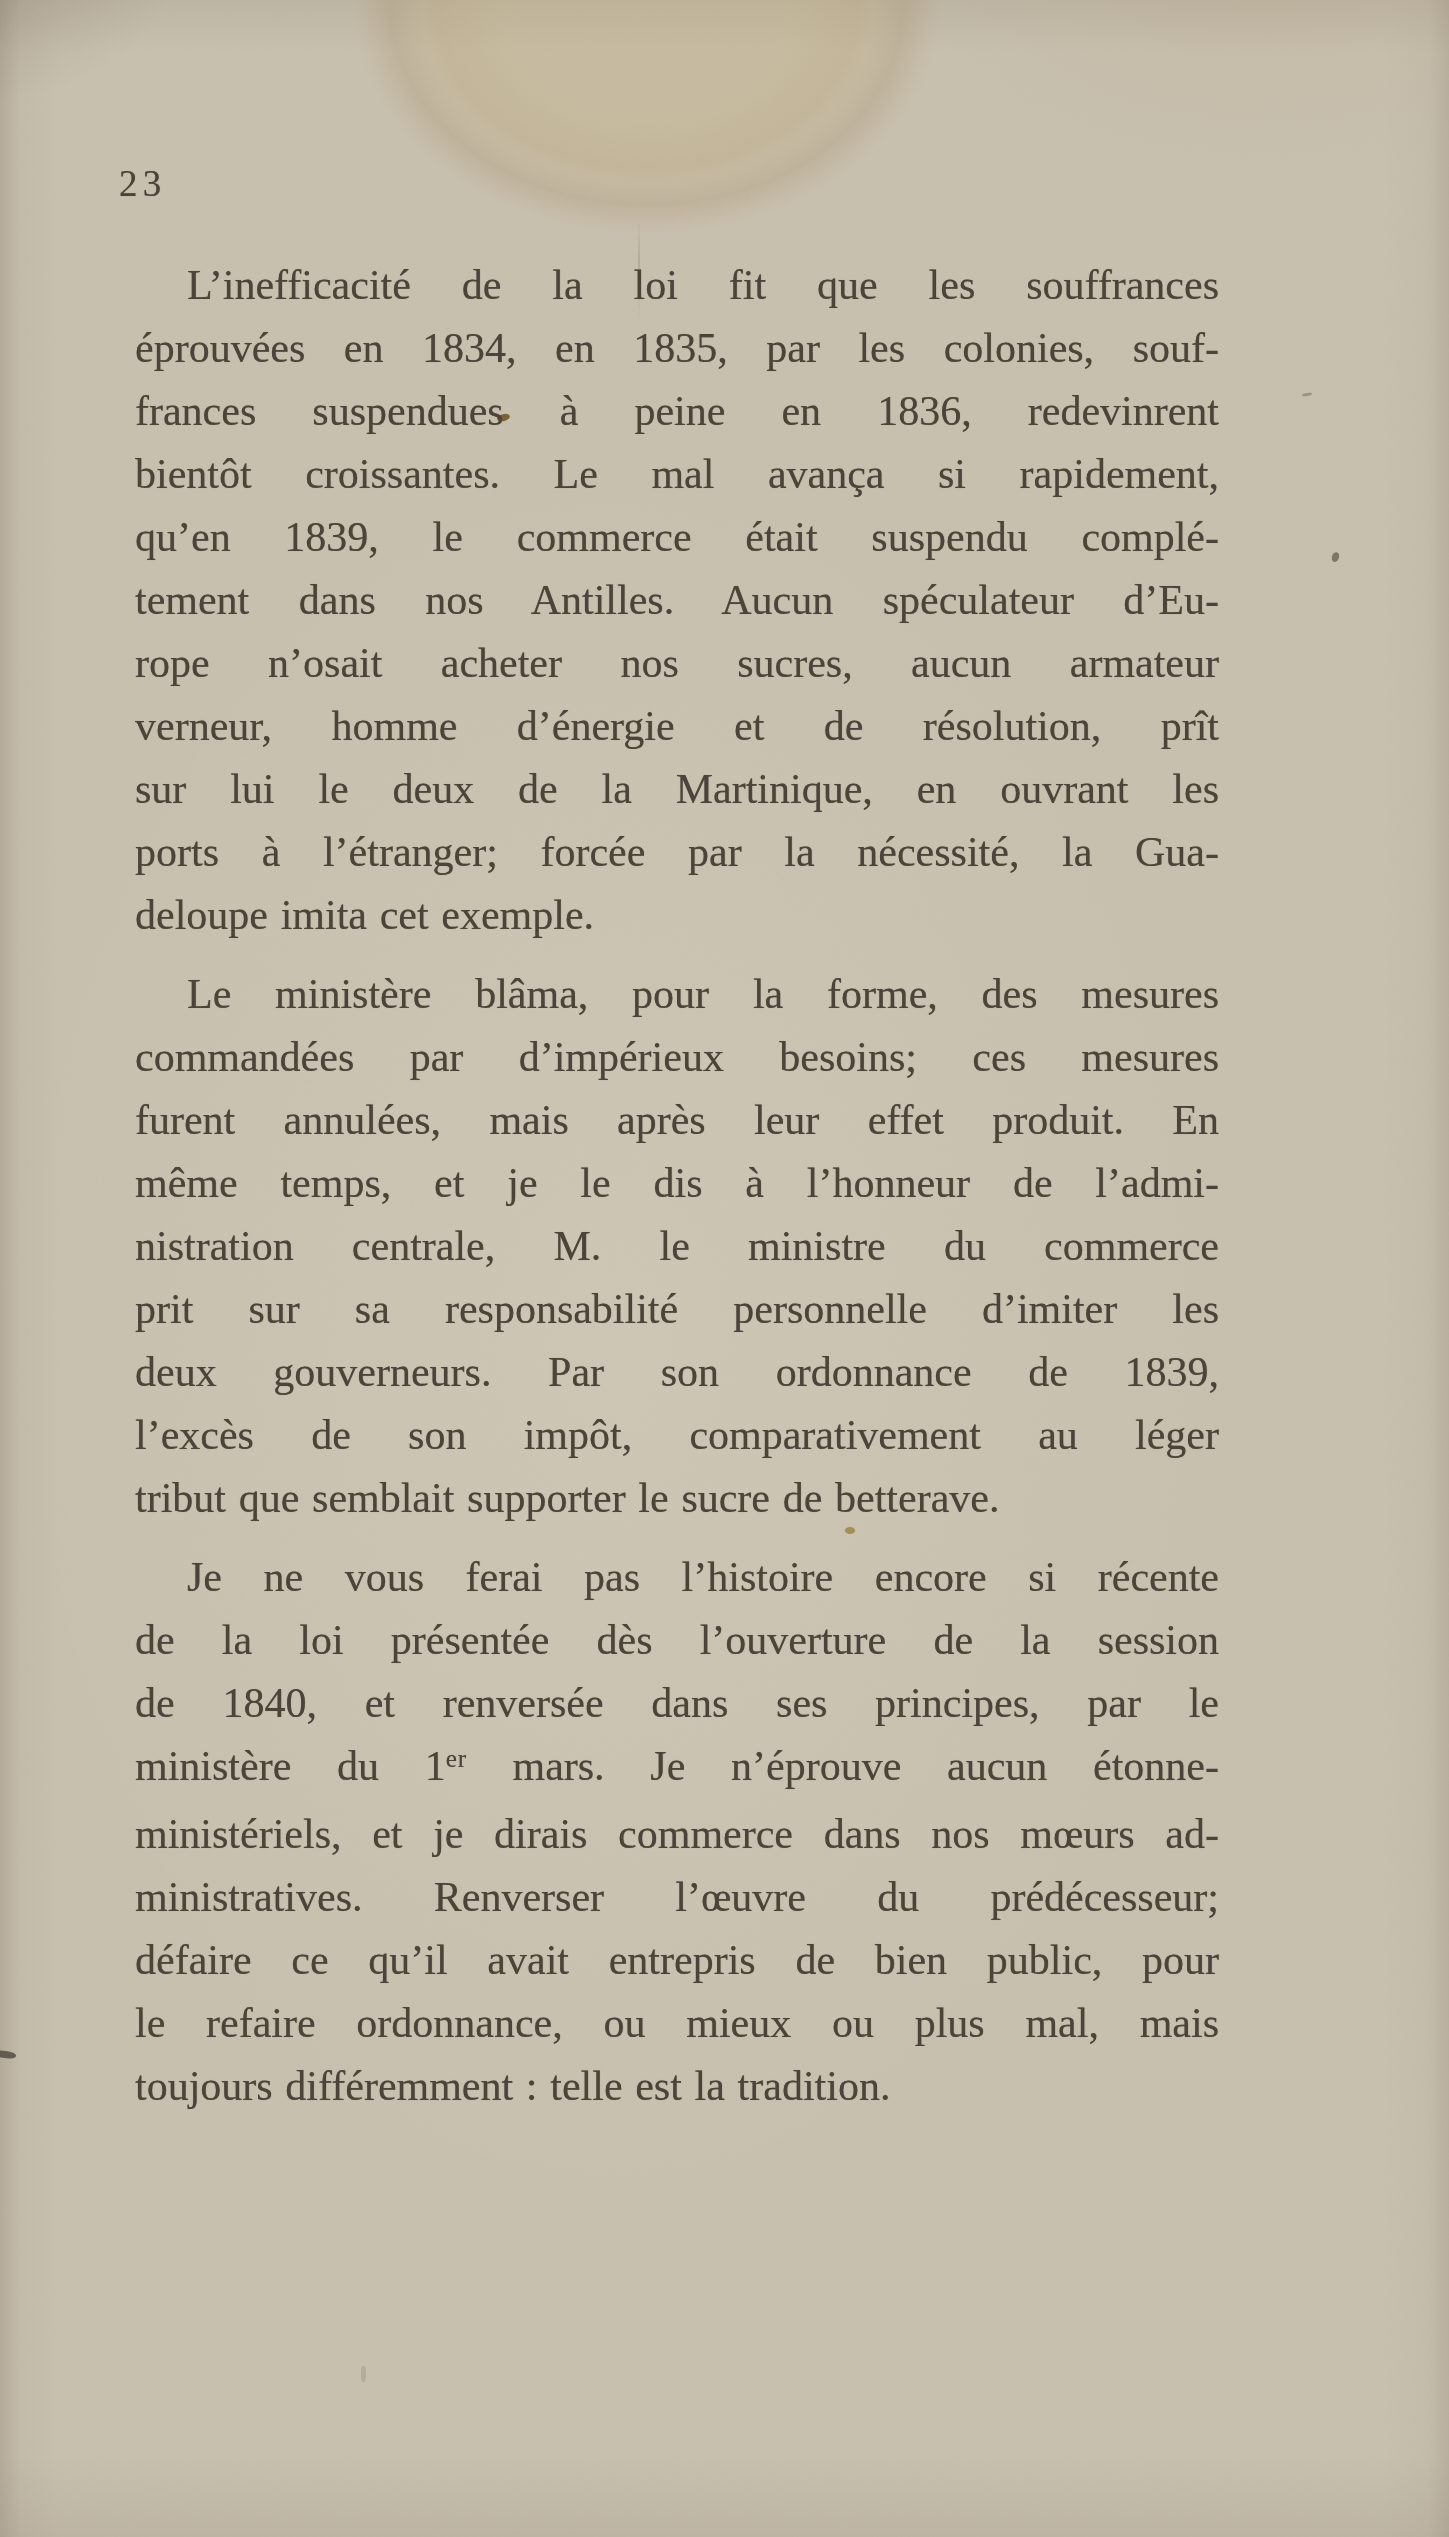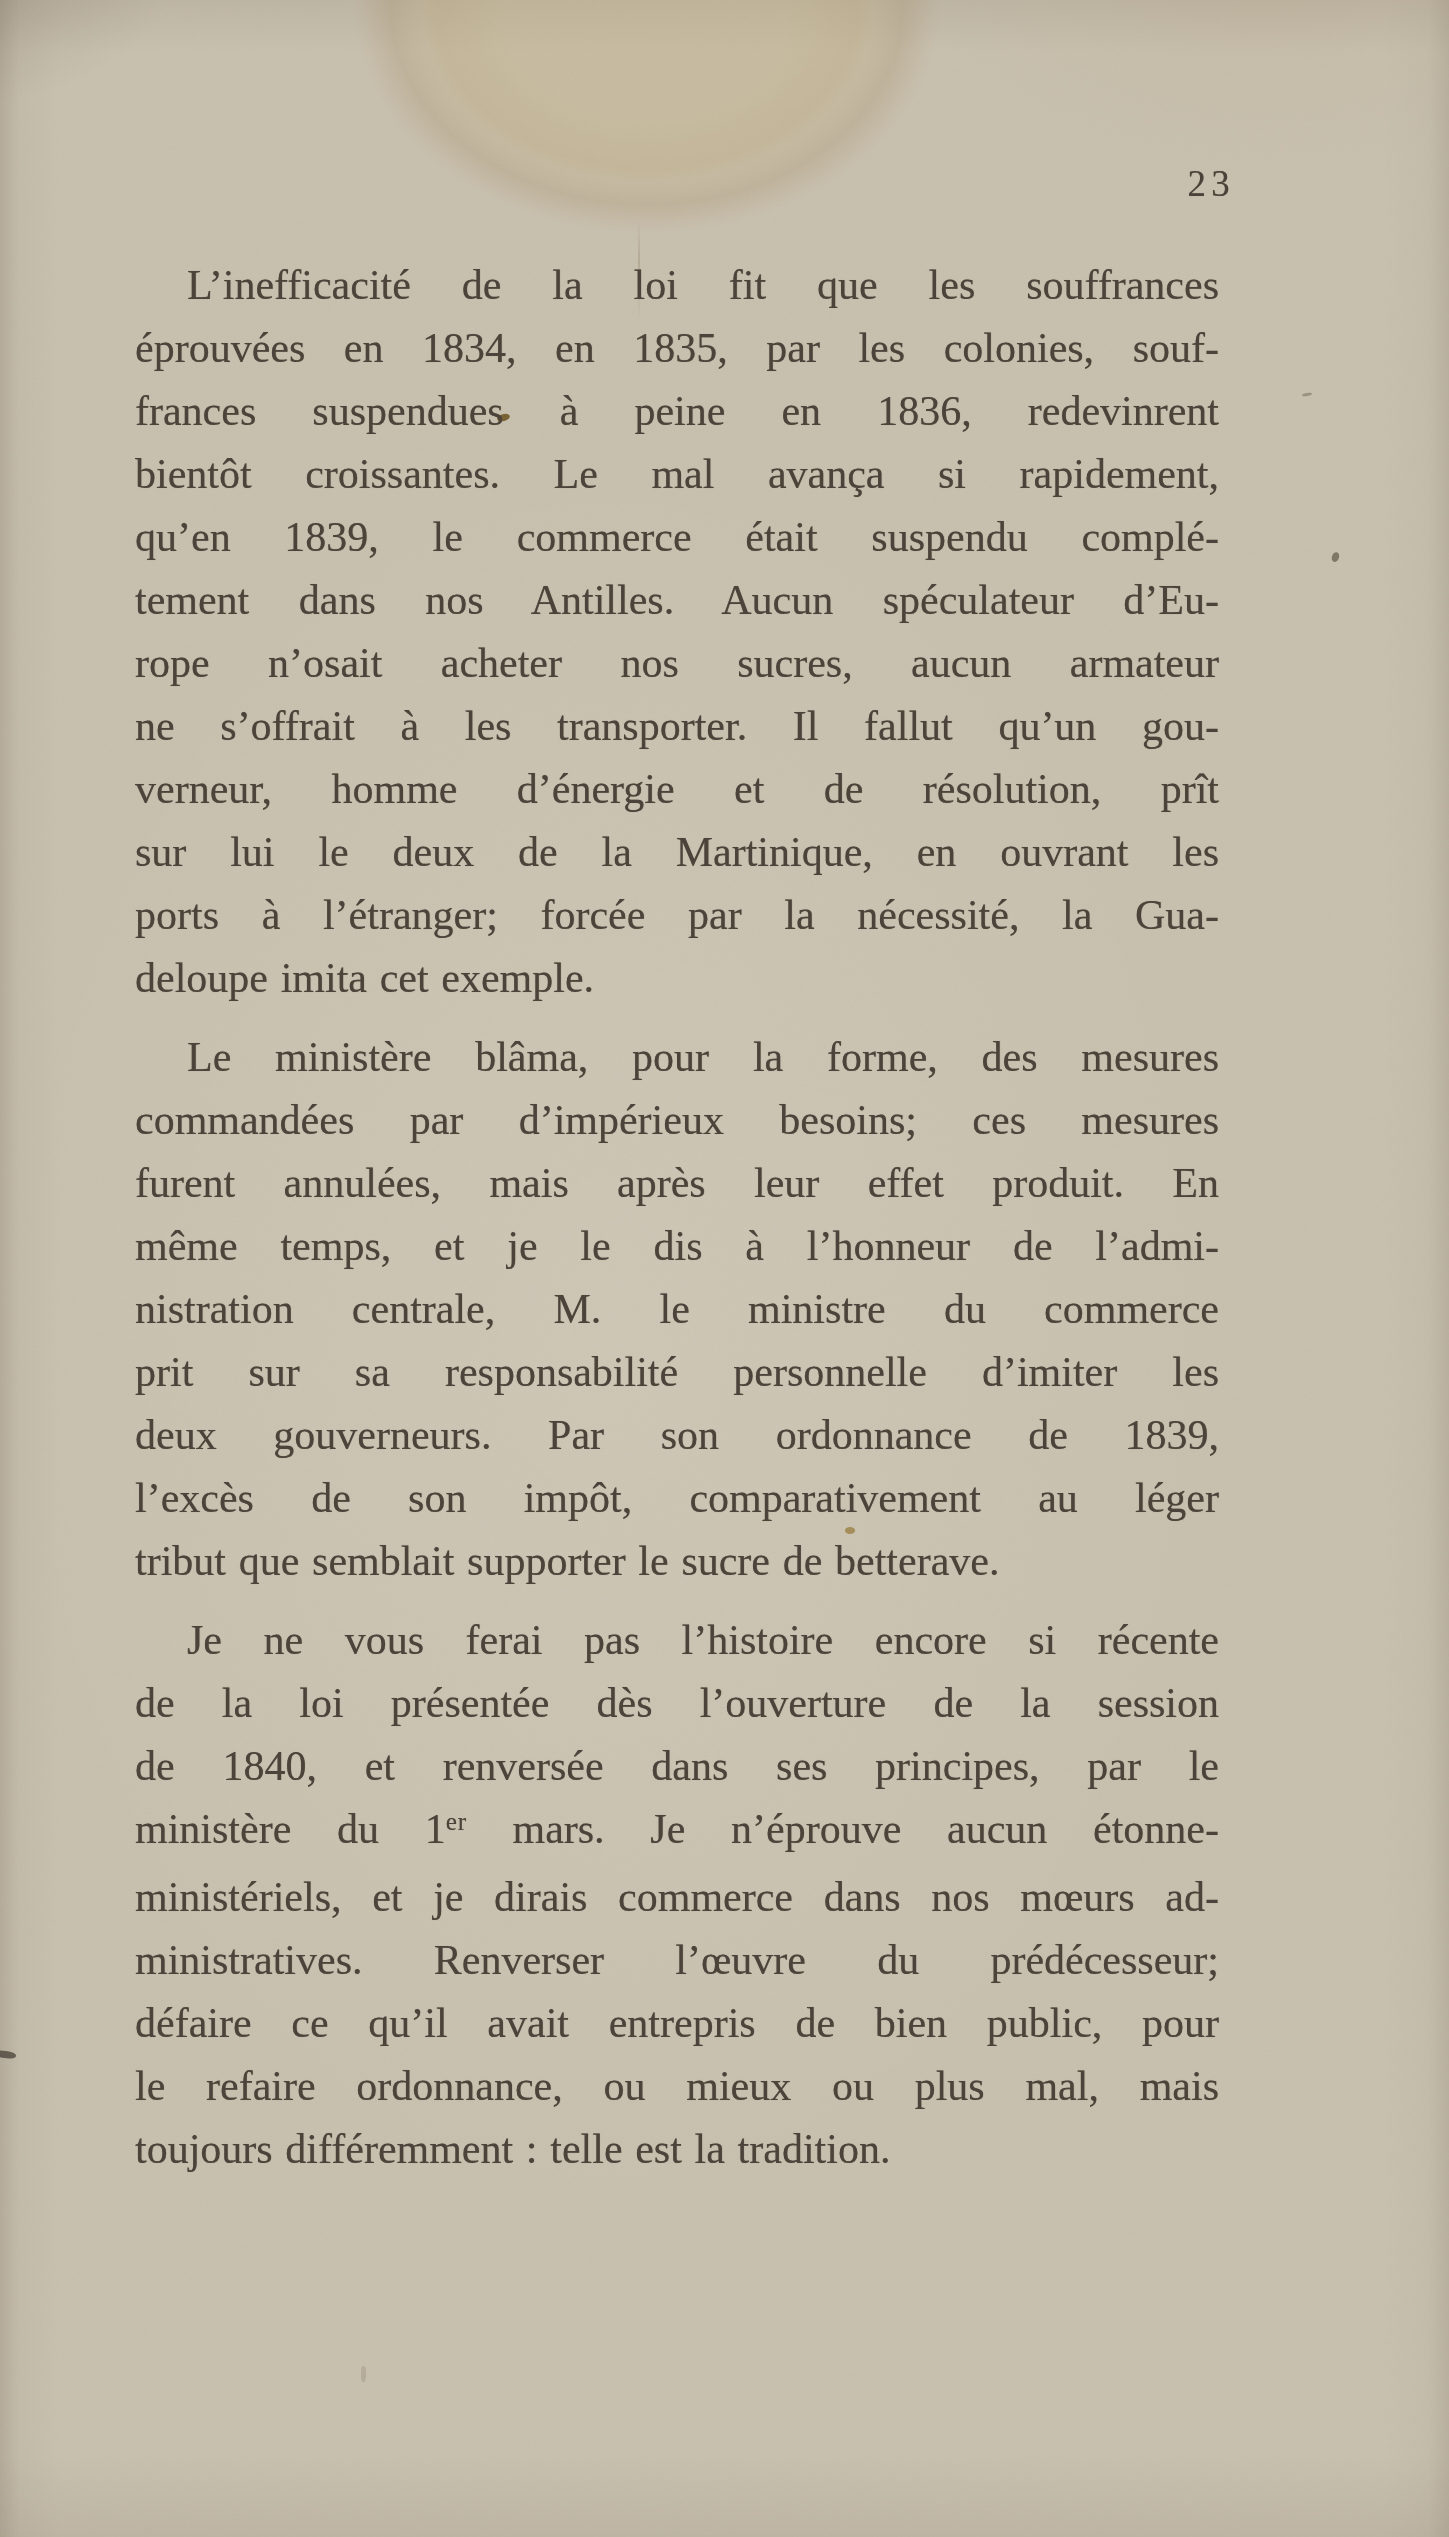--- a/index.html
+++ b/index.html
@@ -18,21 +18,21 @@
       radial-gradient(ellipse 819px 1191px at 610px 1339px, rgba(255,252,240,0.10), rgba(255,252,240,0) 75%),
       linear-gradient(90deg, rgba(98,86,68,0.20) 0px, rgba(98,86,68,0.05) 19.3px, rgba(98,86,68,0) 60px),
       linear-gradient(270deg, rgba(98,86,68,0.16) 0px, rgba(98,86,68,0.04) 22px, rgba(98,86,68,0) 67px),
       linear-gradient(180deg, rgba(98,86,68,0.10) 0px, rgba(98,86,68,0) 52px),
       linear-gradient(0deg, rgba(110,96,76,0.12) 0px, rgba(110,96,76,0) 82px);
     font-family:"Liberation Serif","DejaVu Serif",serif;
   }
   .grain{position:absolute;left:0;top:0;pointer-events:none;}
   .page-number{
     position:absolute;left:119px;top:162px;width:1116px;
-    text-align:right;
+    text-align:left;
     font-size:37px;letter-spacing:5.2px;
     color:#4b4339;
     text-shadow:0 0 0.7px rgba(70,60,48,0.5);
   }
   .text{
     position:absolute;left:119px;top:238px;width:1116px;
     font-size:42px;line-height:63px;
     color:#4c443a;
     word-spacing:2.2px;
     text-shadow:0 0 0.7px rgba(70,60,48,0.45), 0.4px 0.4px 0 rgba(70,60,48,0.12);
@@ -80,21 +80,20 @@
   <div class="text">
 
     <div class="para">
       <div class="line first">L’inefficacité de la loi fit que les souffrances</div>
       <div class="line">éprouvées en 1834, en 1835, par les colonies, souf-</div>
       <div class="line">frances suspendues à peine en 1836, redevinrent</div>
       <div class="line">bientôt croissantes. Le mal avança si rapidement,</div>
       <div class="line">qu’en 1839, le commerce était suspendu complé-</div>
       <div class="line">tement dans nos Antilles. Aucun spéculateur d’Eu-</div>
       <div class="line">rope n’osait acheter nos sucres, aucun armateur</div>
-      <div class="line">ne s’offrait à les transporter. Il fallut qu’un gou-</div>
       <div class="line">verneur, homme d’énergie et de résolution, prît</div>
       <div class="line">sur lui le deux de la Martinique, en ouvrant les</div>
       <div class="line">ports à l’étranger; forcée par la nécessité, la Gua-</div>
       <div class="line last">deloupe imita cet exemple.</div>
     </div>
 
     <div class="para">
       <div class="line first">Le ministère blâma, pour la forme, des mesures</div>
       <div class="line">commandées par d’impérieux besoins; ces mesures</div>
       <div class="line">furent annulées, mais après leur effet produit. En</div>

